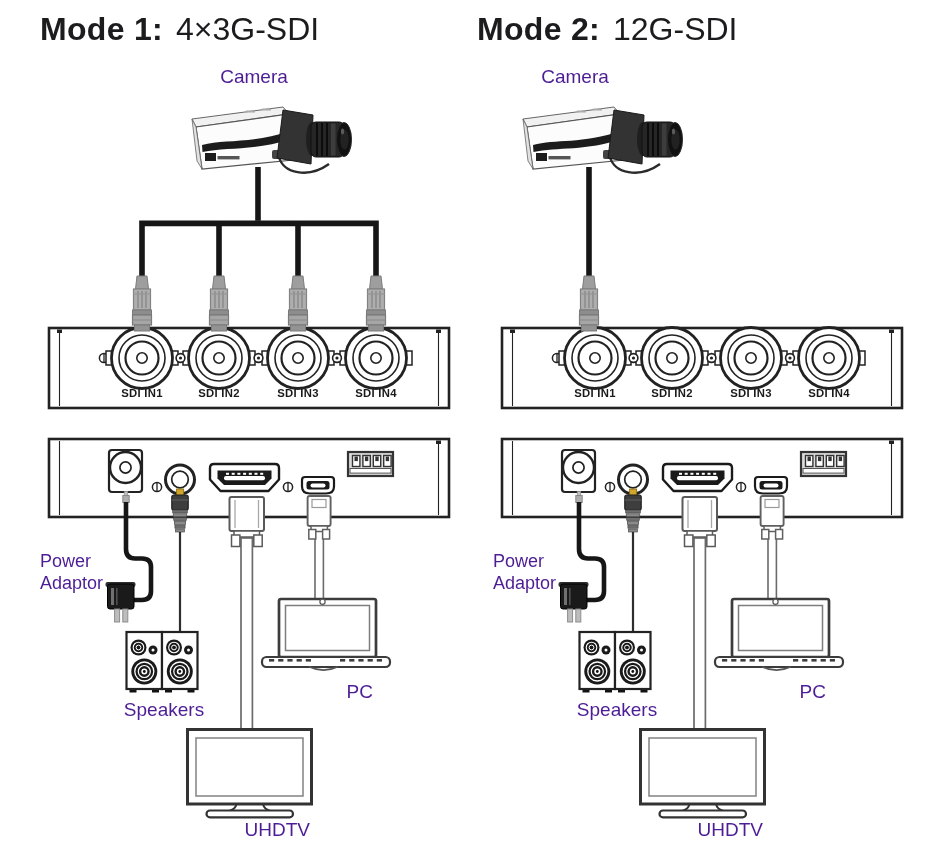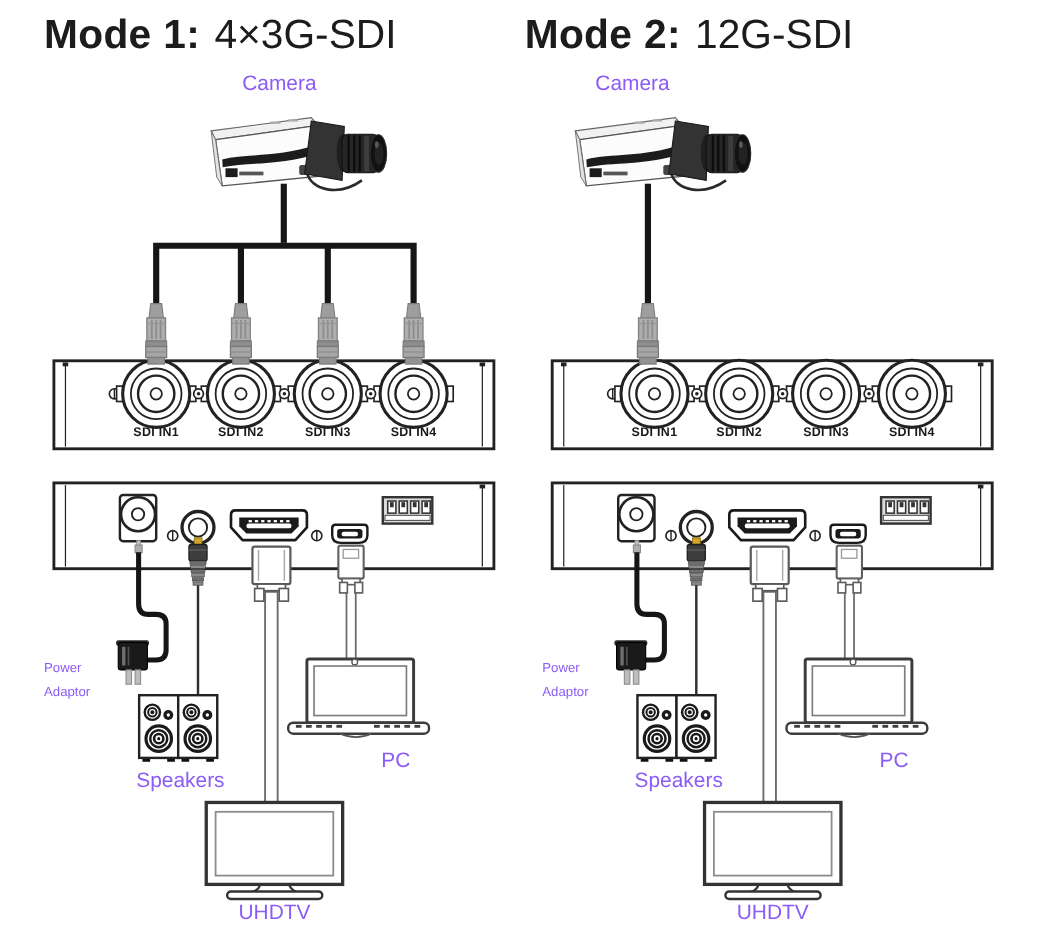--- a/index.html
+++ b/index.html
@@ -1,33 +1,33 @@
 <!DOCTYPE html>
 <html><head>
 <meta charset="utf-8">
 <style>
   html,body{margin:0;padding:0;background:#fff}
   body{width:943px;height:844px;font-family:"Liberation Sans",sans-serif;color:#2b2b2b;overflow:hidden}
   .canvas{position:relative;width:943px;height:844px;background:#fff}
   .mode{position:absolute;top:0;width:470px;height:844px}
   .m1{left:0}
   .m2{left:453px}
-  .mode-title{position:absolute;top:11px;margin:0;font-size:37px;font-weight:400;color:#1c1c1e;white-space:nowrap}
+  .mode-title{position:absolute;top:11px;margin:0;font-size:32px;font-weight:400;color:#1c1c1e;white-space:nowrap}
   .m1 .mode-title{left:40px}
   .m2 .mode-title{left:24px}
   .mode-title .tb{font-weight:700;margin-right:13px;letter-spacing:.3px}
   .diagram-svg{position:absolute;left:0;top:0;width:470px;height:844px}
-  .lbl{position:absolute;font-size:19px;color:#8b5cf6}
+  .lbl{position:absolute;font-size:19px;color:#4c1d95}
   .camera-label{width:140px;text-align:center;top:66px}
   .m1 .camera-label{left:184px}
   .m2 .camera-label{left:52px}
-  .power-label{left:40px;top:596px;font-size:12px;line-height:22px}
+  .power-label{left:40px;top:550px;font-size:18px;line-height:22px}
   .speakers-label{left:103px;top:699px;width:122px;text-align:center}
   .pc-label{left:273px;top:681px;width:100px;text-align:right}
-  .tv-label{left:189px;top:819px;width:121px;text-align:center}
+  .tv-label{left:189px;top:819px;width:121px;text-align:right}
   .port-label{font-family:"Liberation Sans",sans-serif;font-size:11.3px;font-weight:700;fill:#1a1a1a;text-anchor:middle;letter-spacing:.3px}
 </style>
 </head>
 <body>
 
 <svg width="0" height="0" style="position:absolute" aria-hidden="true">
   <defs>
     <g id="screw">
       <circle r="4.6" fill="#fff" stroke="#222" stroke-width="1.5"></circle>
       <line y1="-4.4" y2="4.4" stroke="#222" stroke-width="1.3"></line>

